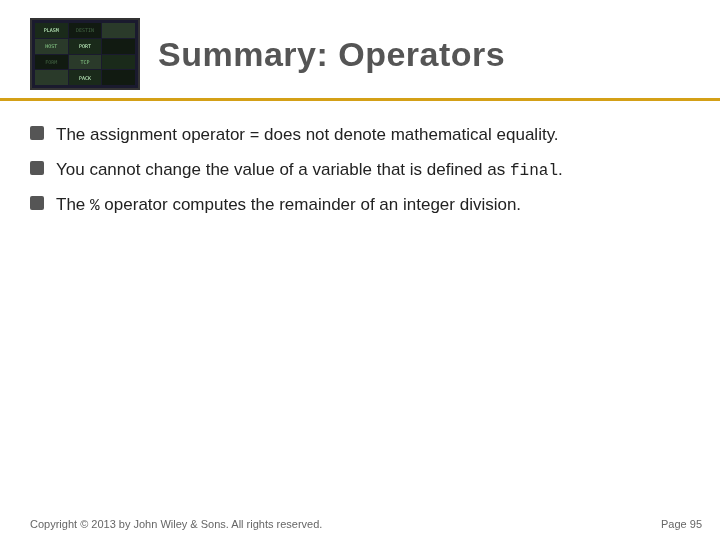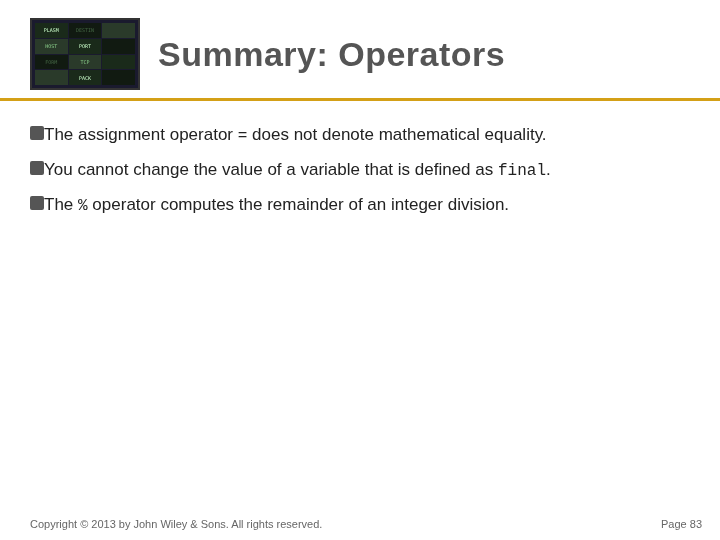--- a/index.html
+++ b/index.html
@@ -83,20 +83,21 @@
     .bullet-list {
       list-style: none;
       display: flex;
       flex-direction: column;
       gap: 10px;
     }
 
     .bullet-item {
       display: flex;
       align-items: flex-start;
+      gap: 12px;
       font-size: 17px;
       color: #222222;
       line-height: 1.45;
     }
 
     .bullet-marker {
       width: 14px;
       height: 14px;
       background: #555555;
       border-radius: 2px;
@@ -181,15 +182,15 @@
         <span class="bullet-text">
           The <code>%</code> operator computes the remainder of an integer division.
         </span>
       </li>
 
     </ul>
   </div>
 
   <div class="footer">
     <span class="footer-copyright">Copyright © 2013 by John Wiley &amp; Sons.  All rights reserved.</span>
-    <span class="footer-page">Page 83</span>
+    <span class="footer-page">Page 95</span>
   </div>
 </div>
 
 </body></html>

